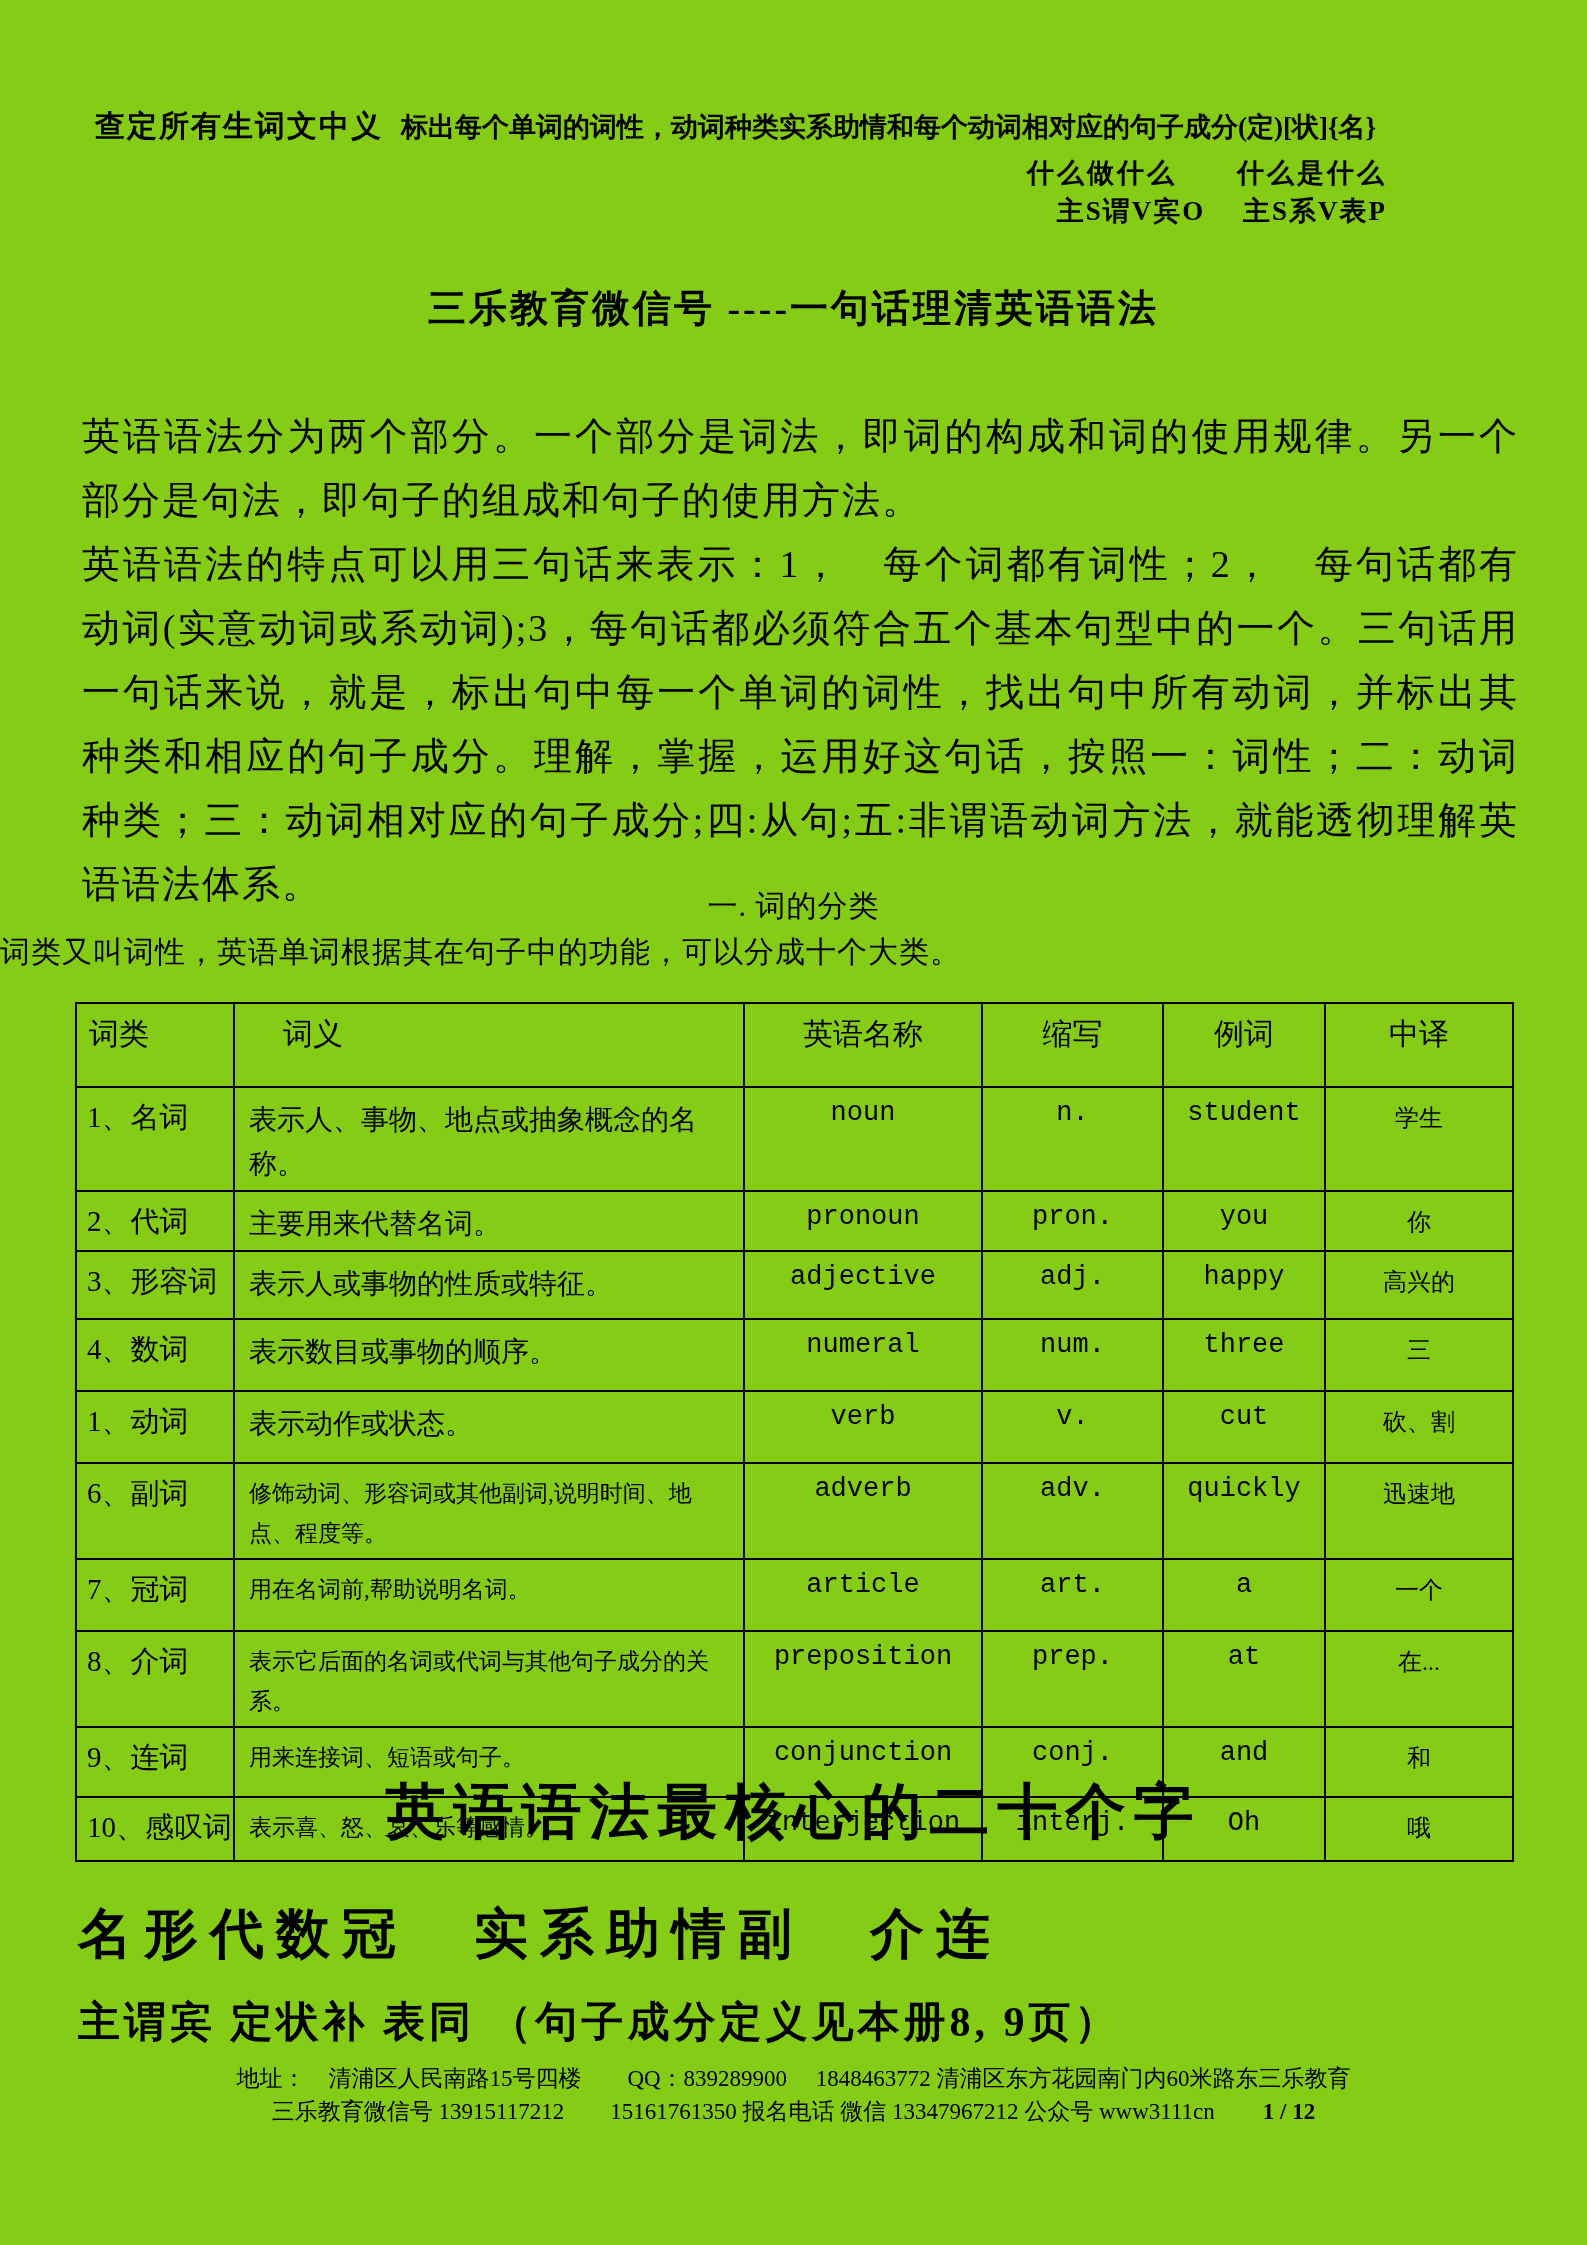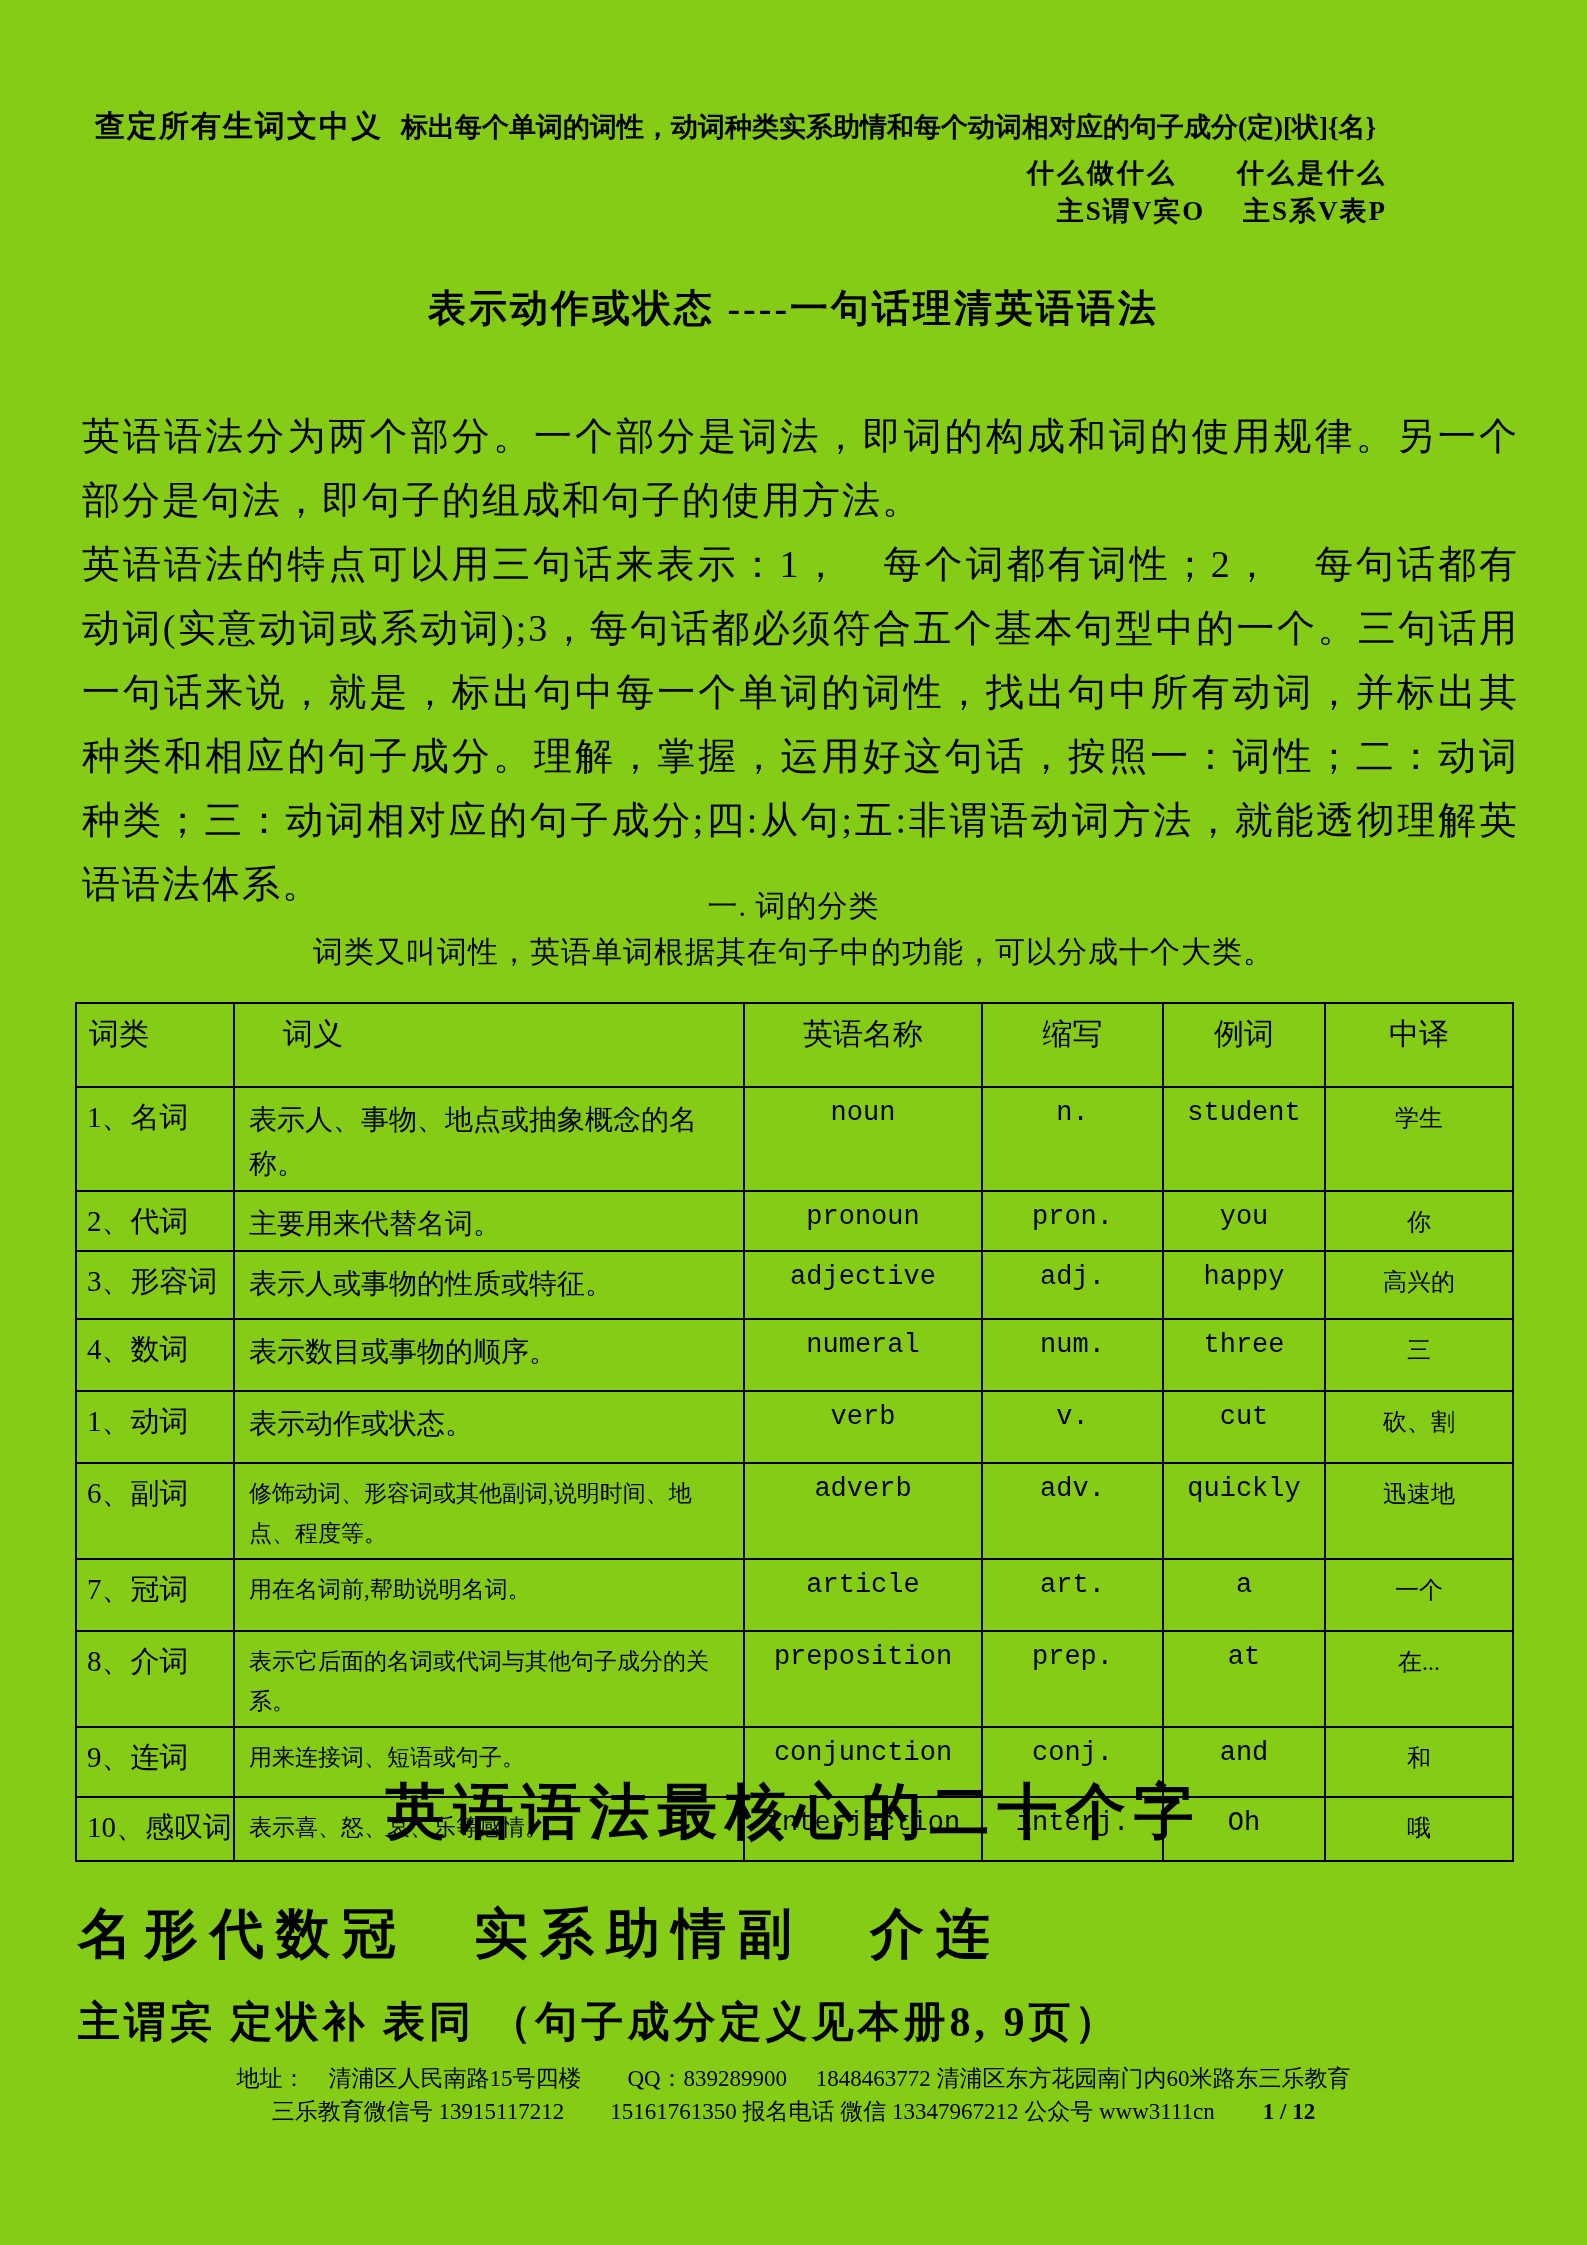--- a/index.html
+++ b/index.html
@@ -65,21 +65,20 @@
     top: 886px; left: 0;
     width: 100%;
     text-align: center;
     font-size: 30px;
     letter-spacing: 1px;
   }
   .section-subheading {
     position: absolute;
     top: 932px; left: 0;
     width: 100%;
-    text-align: center;
     font-size: 30px;
     letter-spacing: 1px;
   }
 
   
   table.word-table {
     position: absolute;
     top: 1002px; left: 75px;
     width: 1437px;
     border-collapse: collapse;
@@ -164,21 +163,21 @@
 <body>
 
 <div class="page">
 
   <div class="top-note">
     <span class="lead">查定所有生词文中义</span><span>标出每个单词的词性，动词种类实系助情和每个动词相对应的句子成分(定)[状]{名}</span>
   </div>
   <div class="top-sub l2">什么做什么　　什么是什么</div>
   <div class="top-sub l3">主S谓V宾O　 主S系V表P</div>
 
-  <div class="doc-title">表示动作或状态 ----一句话理清英语语法</div>
+  <div class="doc-title">三乐教育微信号 ----一句话理清英语语法</div>
 
   <div class="body-text">
     <p>英语语法分为两个部分。一个部分是词法，即词的构成和词的使用规律。另一个部分是句法，即句子的组成和句子的使用方法。</p>
     <p>英语语法的特点可以用三句话来表示：1，　每个词都有词性；2，　每句话都有动词(实意动词或系动词);3，每句话都必须符合五个基本句型中的一个。三句话用一句话来说，就是，标出句中每一个单词的词性，找出句中所有动词，并标出其种类和相应的句子成分。理解，掌握，运用好这句话，按照一：词性；二：动词种类；三：动词相对应的句子成分;四:从句;五:非谓语动词方法，就能透彻理解英语语法体系。</p>
   </div>
 
   <div class="section-heading">一. 词的分类</div>
   <div class="section-subheading">词类又叫词性，英语单词根据其在句子中的功能，可以分成十个大类。</div>
 
   <table class="word-table">

